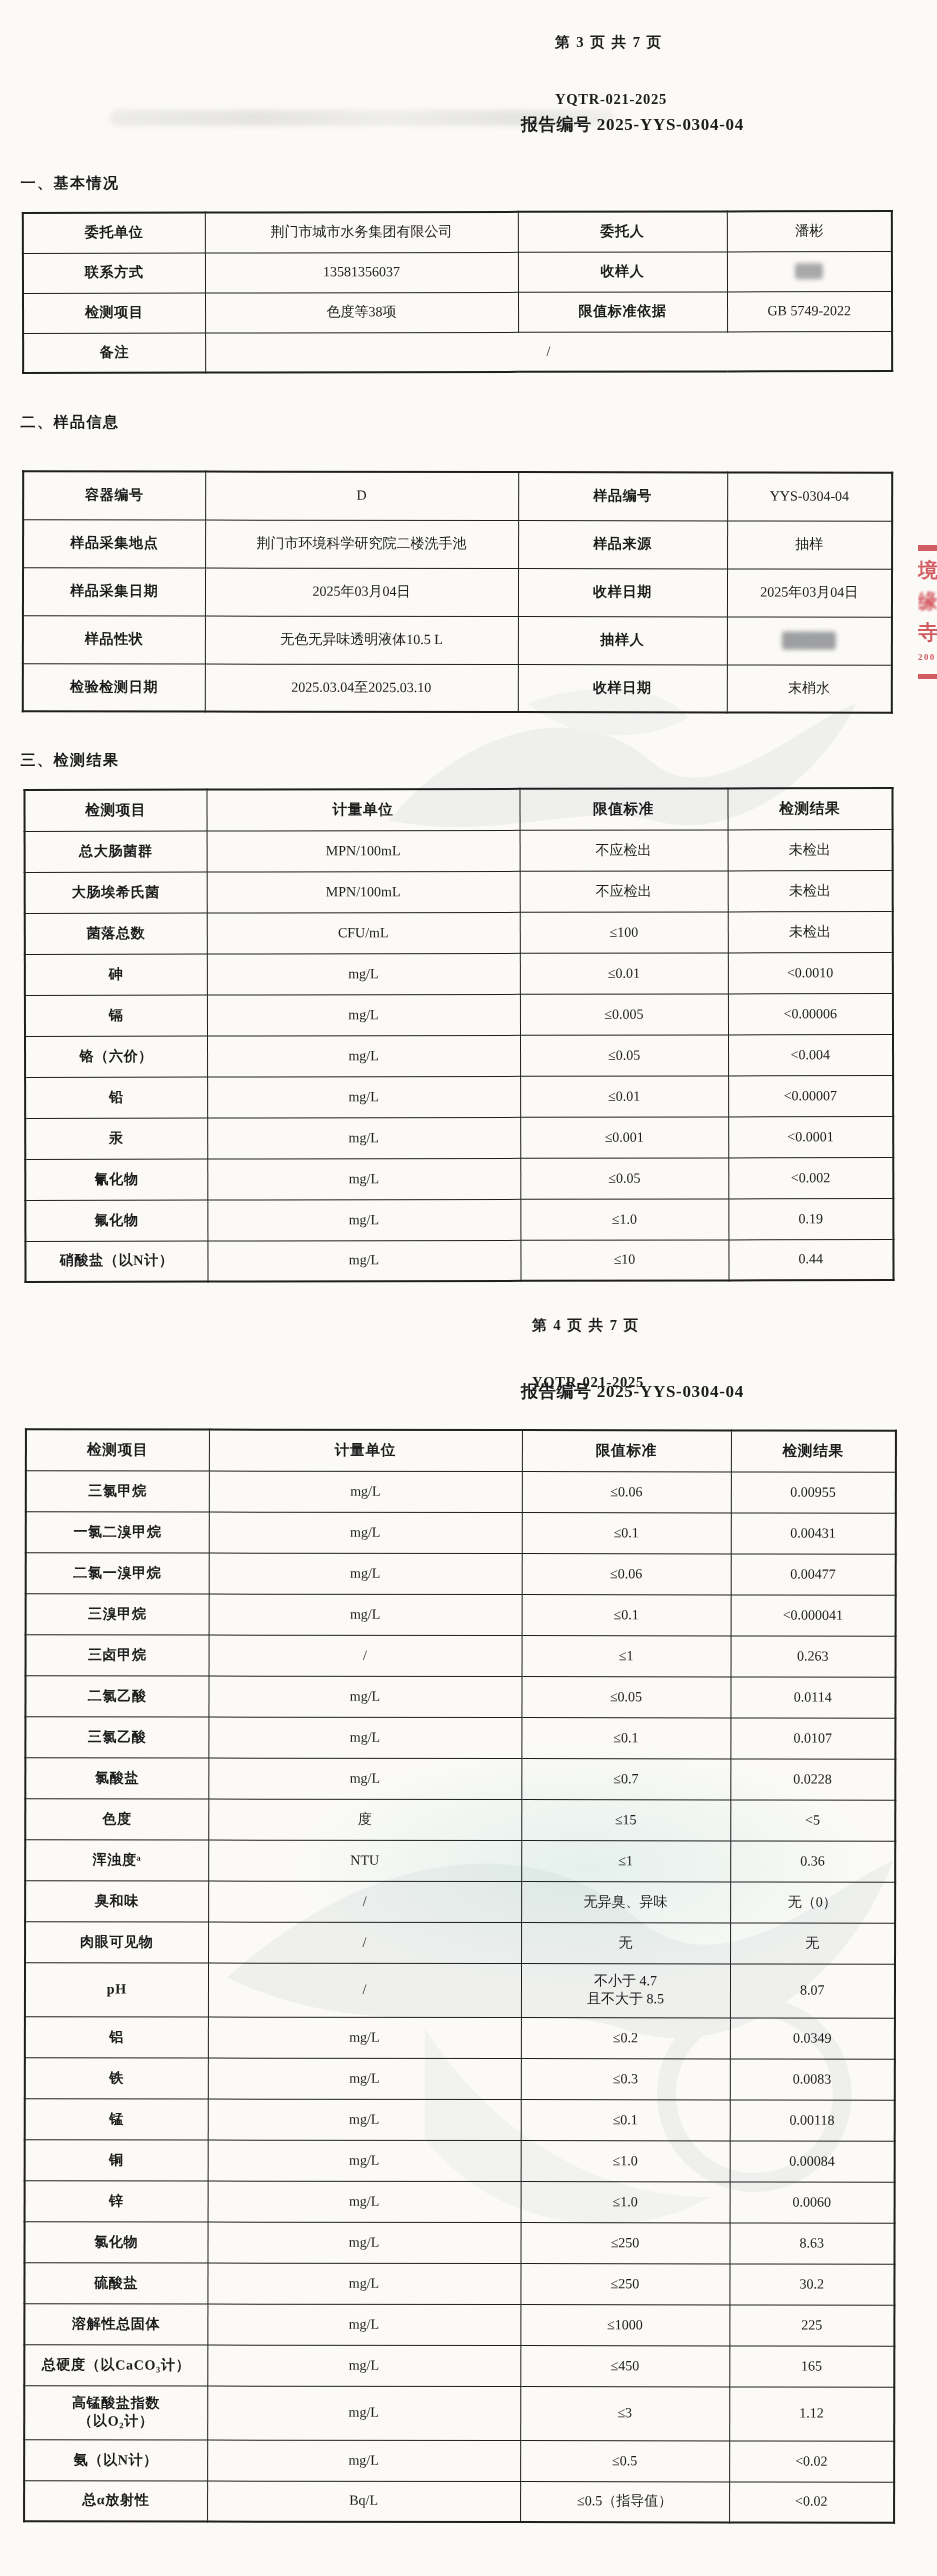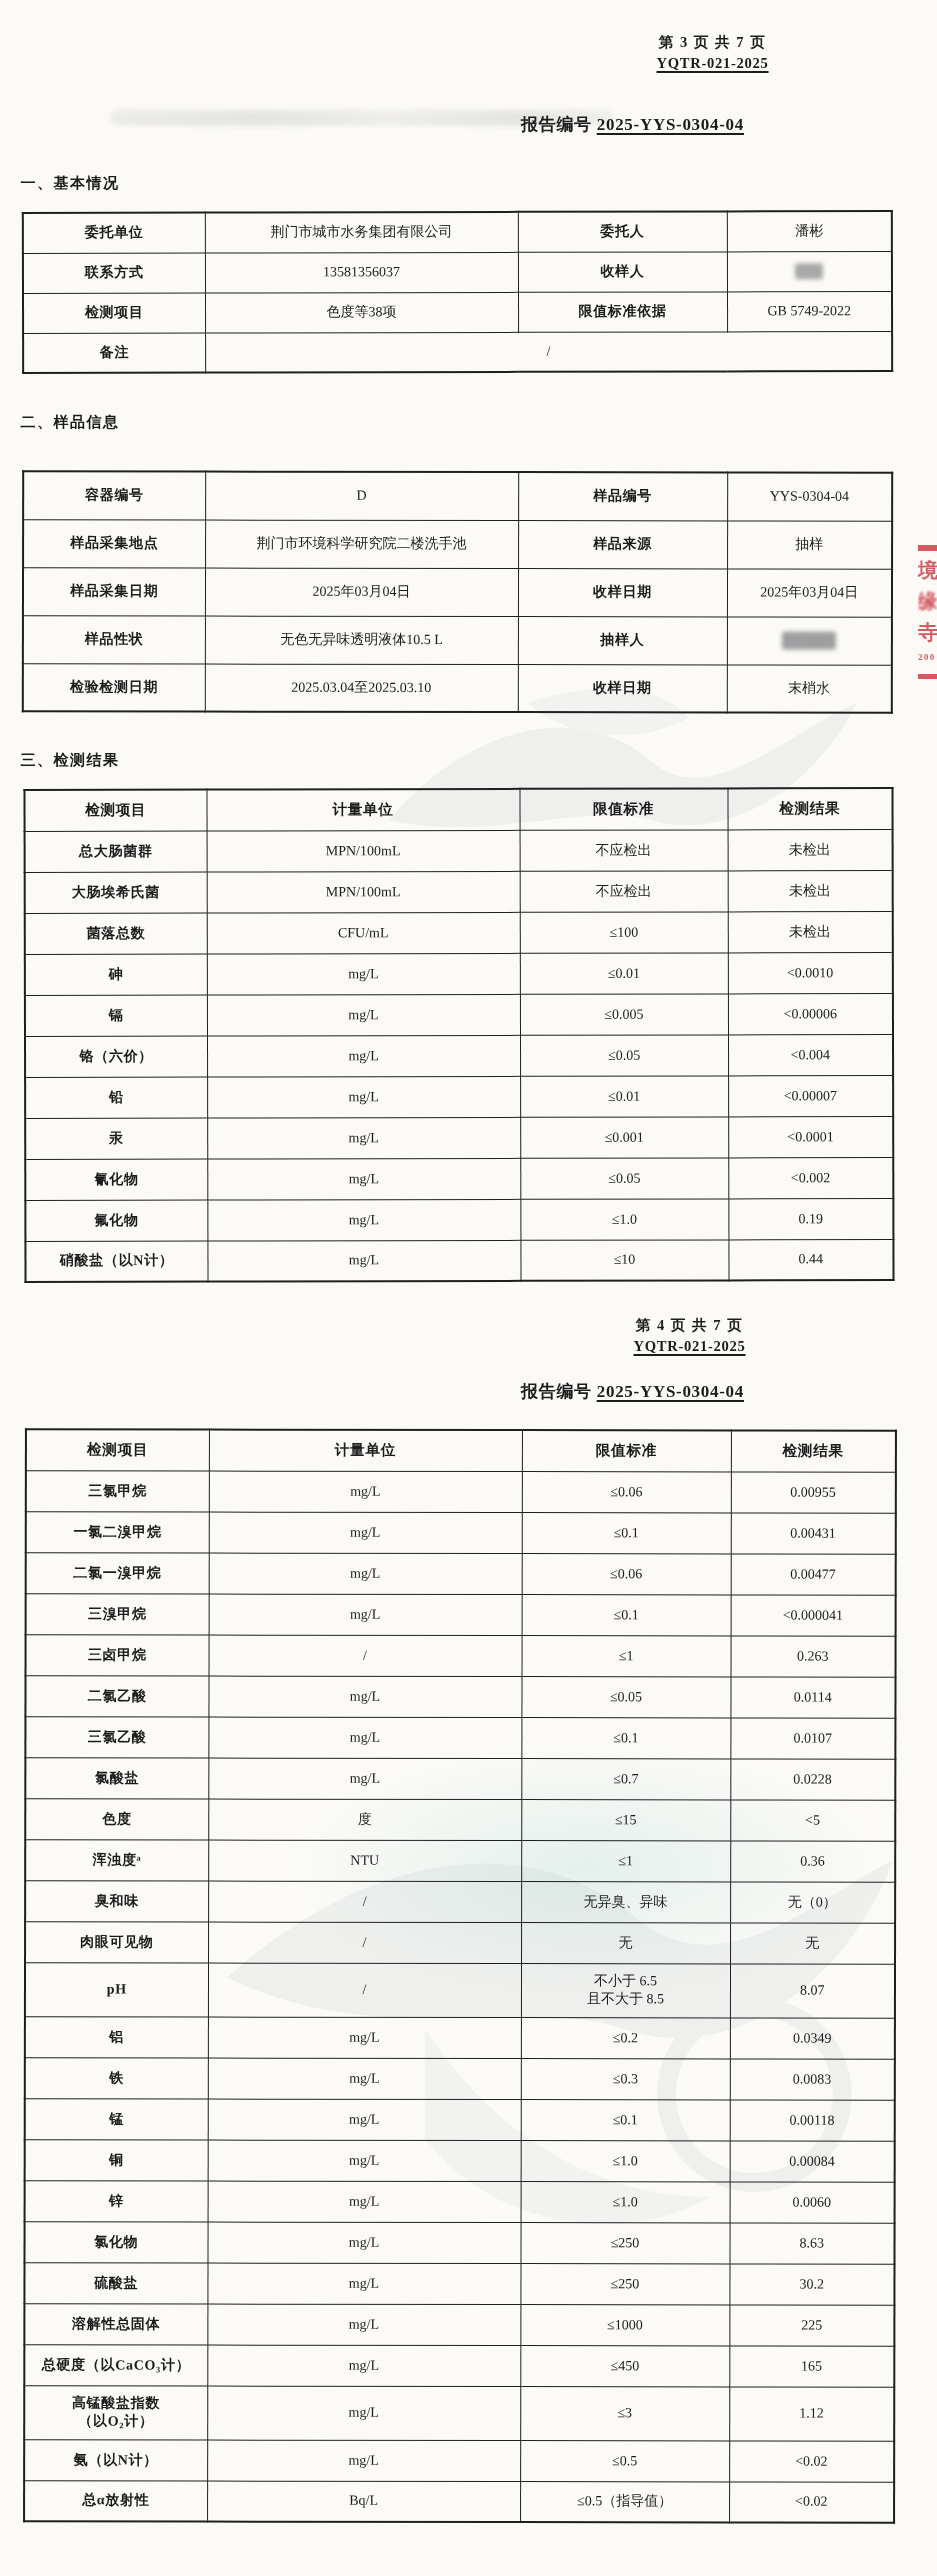--- a/index.html
+++ b/index.html
@@ -4,23 +4,23 @@
 <style>
   html,body{margin:0;padding:0;}
   body{
     width:937px;height:2576px;position:relative;overflow:hidden;
     background:#fbfaf7;
     font-family:"Liberation Serif","DejaVu Serif",serif;
     color:#1c1c1c;
   }
   .abs{position:absolute;}
   
-  .page-head{width:315px;text-align:center;font-weight:700;font-size:14.6px;line-height:21px;letter-spacing:1.5px;}
+  .page-head{width:315px;text-align:left;font-weight:700;font-size:14.6px;line-height:21px;letter-spacing:1.5px;}
   .doc-no{letter-spacing:0.7px;}
-  .u{text-decoration:underline;text-decoration-thickness:1.5px;text-underline-offset:2.9px;}
+  .u{text-decoration-thickness:1.5px;text-underline-offset:2.9px;margin-top:36px;}
   .report-line{font-size:17px;font-weight:700;letter-spacing:0.7px;}
   .sec-title{font-size:15px;font-weight:700;letter-spacing:1.5px;text-align:center;}
   
   table{border-collapse:collapse;table-layout:fixed;background:transparent;}
   table, td, th{border:1.8px solid #1f1f1f;}
   table{border-width:2.2px;}
   td,th{
     text-align:center;vertical-align:middle;
     font-size:14px;padding:1.5px 4.4px;
     white-space:pre-line;overflow:hidden;
@@ -354,21 +354,21 @@
       </tr>
       <tr>
         <td class="lbl">肉眼可见物</td>
         <td>/</td>
         <td>无</td>
         <td>无</td>
       </tr>
       <tr class="tall">
         <td class="lbl">pH</td>
         <td>/</td>
-        <td>不小于 6.5
+        <td>不小于 4.7
 且不大于 8.5</td>
         <td>8.07</td>
       </tr>
       <tr>
         <td class="lbl">铝</td>
         <td>mg/L</td>
         <td>≤0.2</td>
         <td>0.0349</td>
       </tr>
       <tr>

